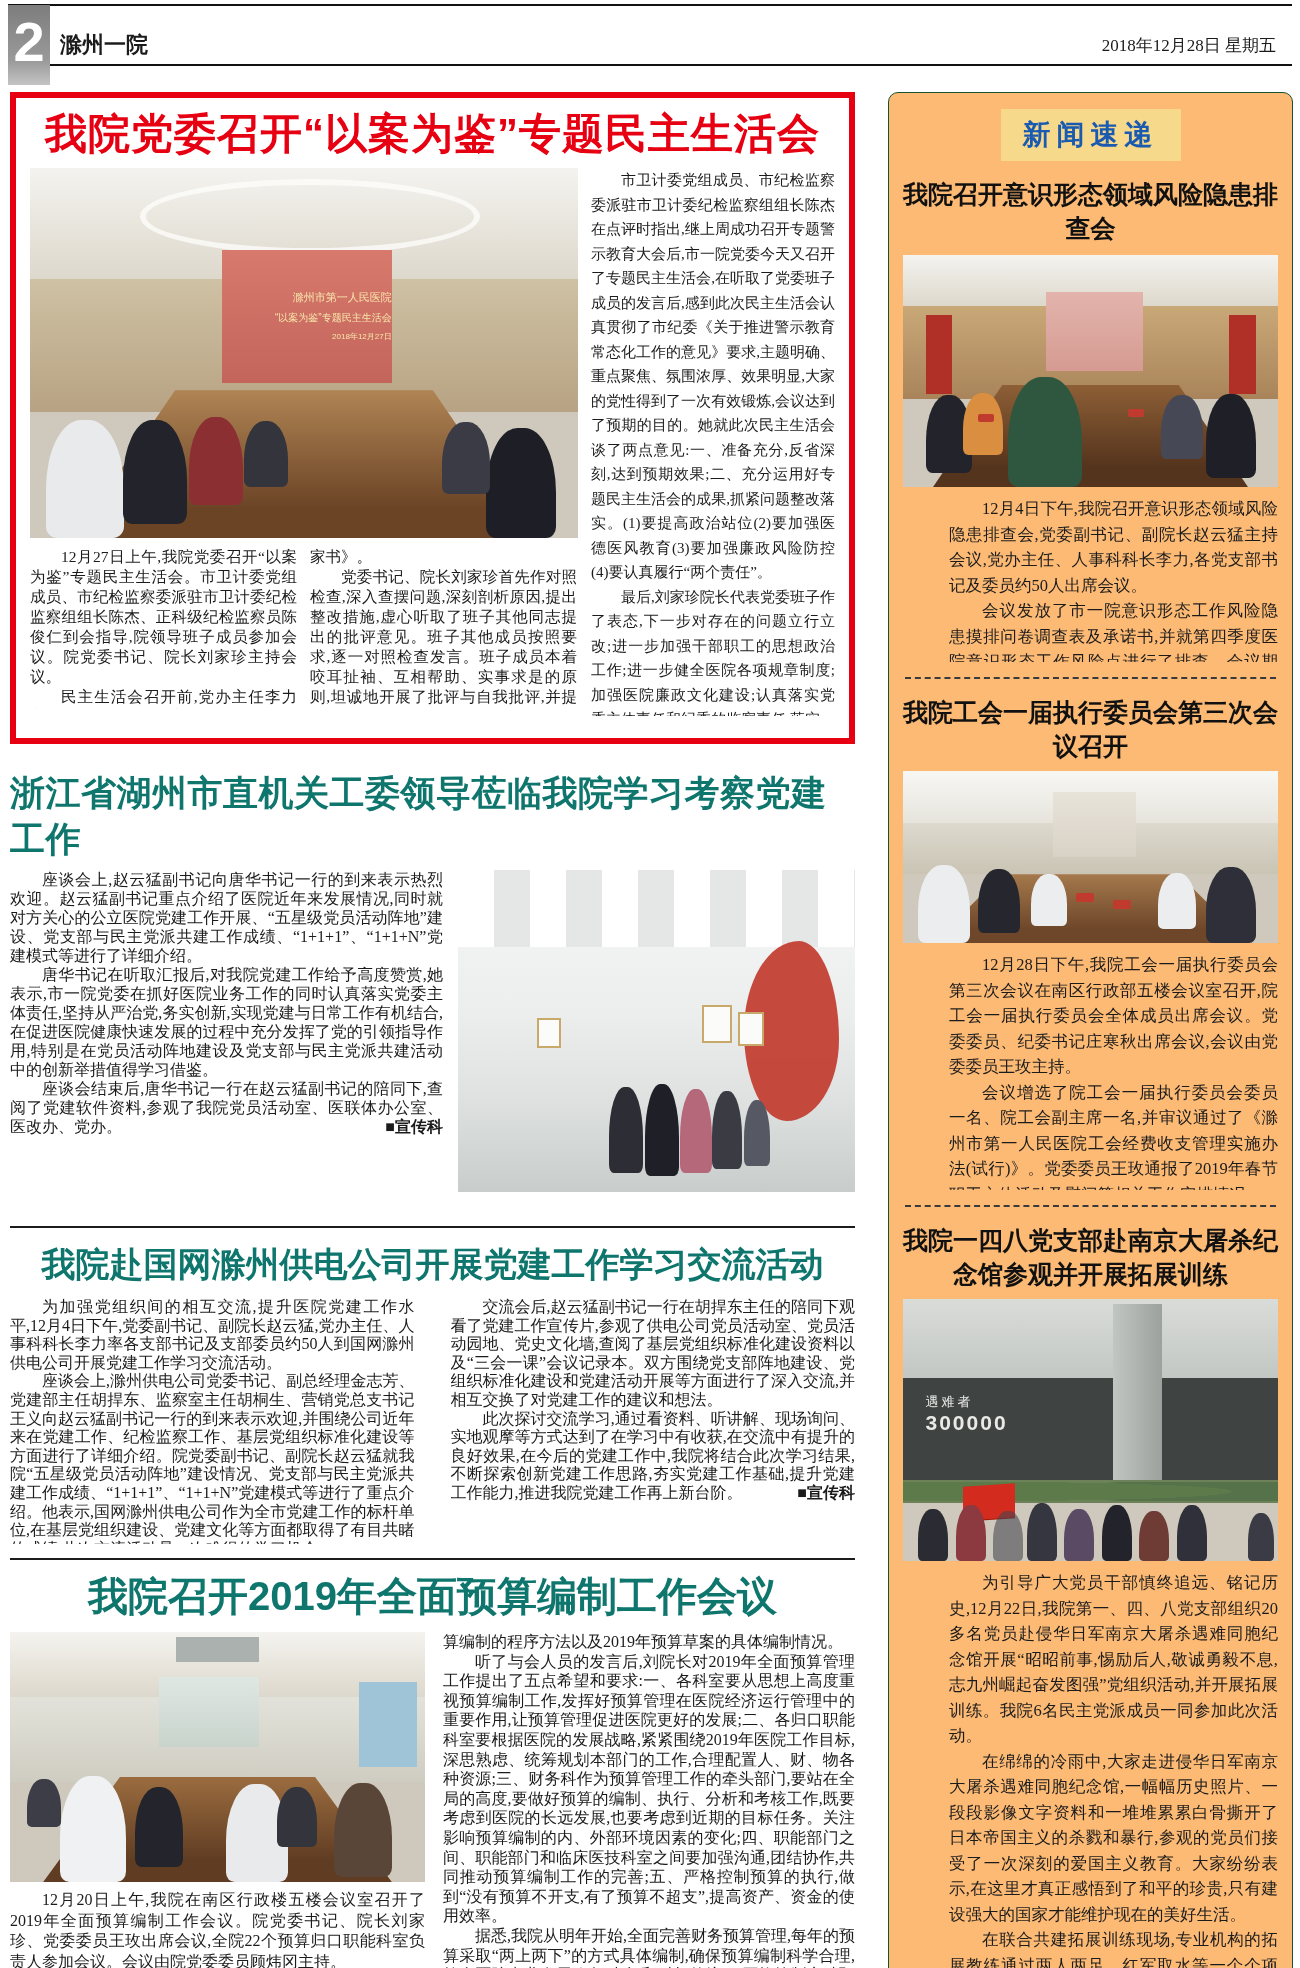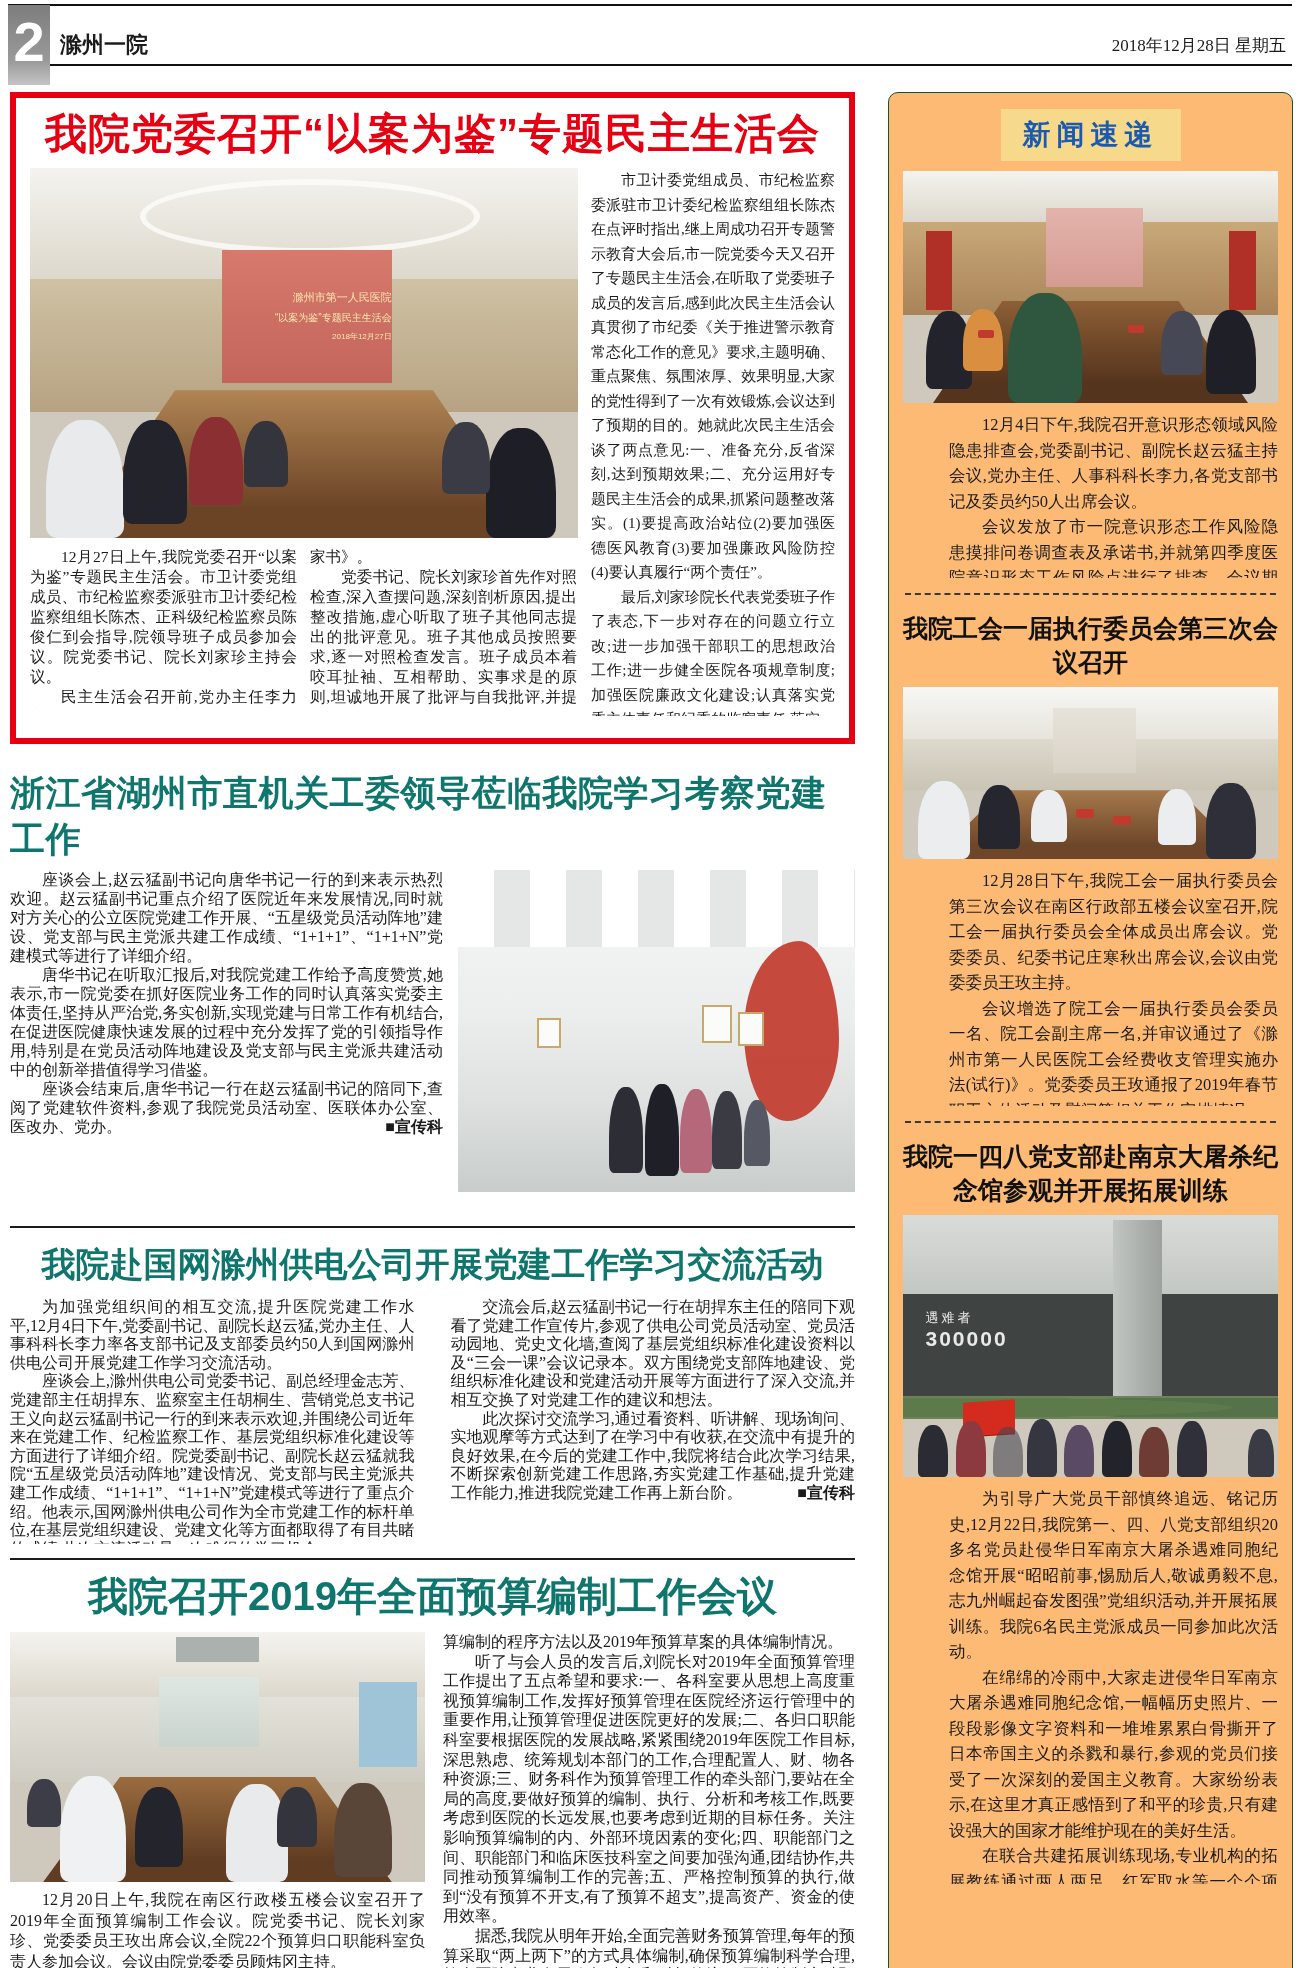--- a/index.html
+++ b/index.html
@@ -7,21 +7,21 @@
         font-family:"Liberation Serif","DejaVu Serif",serif;color:#1b1b1b;}
   
   .hdr-rule-top{position:absolute;left:8px;right:8px;top:4px;height:2px;background:#111;}
   .hdr-rule-bot{position:absolute;left:8px;right:8px;top:64px;height:2px;background:#111;}
   .pagenum{position:absolute;left:8px;top:5px;width:42px;height:80px;
            background:linear-gradient(180deg,#7d7d7d 0%,#9a9a9a 70%,#c4c4c4 100%);
            color:#fff;font-family:"Liberation Sans","DejaVu Sans",sans-serif;
            font-weight:bold;font-size:56px;line-height:74px;text-align:center;}
   .edition{position:absolute;left:60px;top:30px;font-family:"Liberation Sans","DejaVu Sans",sans-serif;
            font-weight:bold;font-size:22px;}
-  .issue-date{position:absolute;right:14px;top:34px;font-size:17px;}
+  .issue-date{position:absolute;right:24px;top:34px;font-size:17px;}
   
   .left-region{position:absolute;left:10px;top:92px;width:845px;}
   .sidebar{position:absolute;left:888px;top:92px;width:405px;height:1932px;box-sizing:border-box;
            border:1px solid #14532d;border-radius:10px;padding:12px 14px;background:#fdba74;}
   
   .lead-box{box-sizing:border-box;height:652px;border:6px solid #e60012;padding:6px 14px;overflow:hidden;}
   .lead-title{margin:6px 0 10px;text-align:center;color:#e60012;
               font-family:"Liberation Sans","DejaVu Sans",sans-serif;
               font-weight:900;font-size:42px;letter-spacing:1px;line-height:1.15;}
   .lead-grid{display:flex;gap:13px;}
@@ -220,20 +220,21 @@
           <p class="indent">听了与会人员的发言后,刘院长对2019年全面预算管理工作提出了五点希望和要求:一、各科室要从思想上高度重视预算编制工作,发挥好预算管理在医院经济运行管理中的重要作用,让预算管理促进医院更好的发展;二、各归口职能科室要根据医院的发展战略,紧紧围绕2019年医院工作目标,深思熟虑、统筹规划本部门的工作,合理配置人、财、物各种资源;三、财务科作为预算管理工作的牵头部门,要站在全局的高度,要做好预算的编制、执行、分析和考核工作,既要考虑到医院的长远发展,也要考虑到近期的目标任务。关注影响预算编制的内、外部环境因素的变化;四、职能部门之间、职能部门和临床医技科室之间要加强沟通,团结协作,共同推动预算编制工作的完善;五、严格控制预算的执行,做到“没有预算不开支,有了预算不超支”,提高资产、资金的使用效率。</p>
           <p class="indent"><span>据悉,我院从明年开始,全面完善财务预算管理,每年的预算采取“两上两下”的方式具体编制,确保预算编制科学合理,符合医院事业发展,保证事权和财权的统一,严格控制突破预算的行为。本次预算会议通过充分的沟通和交流,为下一步“二上”“二下”预算草案的编制理清了思路,明确了目标。</span></p>
         </div>
       </div>
     </section>
   </div>
 
   <aside class="sidebar">
     <div class="badge">新闻速递</div>
 
+    <h3 class="news-title">我院召开意识形态领域风险隐患排查会</h3>
     <div class="photo photo-a">
       <div class="ph-ceiling" style="height:22%;"></div>
       <div class="ph-wall" style="top:22%;height:40%;background:linear-gradient(180deg,#c9a878 0%,#a9845a 100%);"></div>
       <div style="position:absolute;left:6%;top:26%;width:7%;height:34%;background:#b03028;"></div>
       <div style="position:absolute;left:87%;top:26%;width:7%;height:34%;background:#b03028;"></div>
       <div class="ph-screen" style="left:38%;top:16%;width:26%;height:34%;background:linear-gradient(180deg,#e3b4ac 0%,#d59b92 100%);"></div>
       <div class="ph-table" style="height:44%;background:linear-gradient(180deg,#8d5f36 0%,#55341d 80%);"></div>
       <span class="pers" style="left:28%;bottom:0;width:74px;height:110px;background:#2f5740;"></span>
       <span class="pers" style="left:6%;bottom:6%;width:46px;height:78px;background:#23242b;"></span>
       <span class="pers" style="left:16%;bottom:14%;width:40px;height:62px;background:#d98f3f;"></span>

